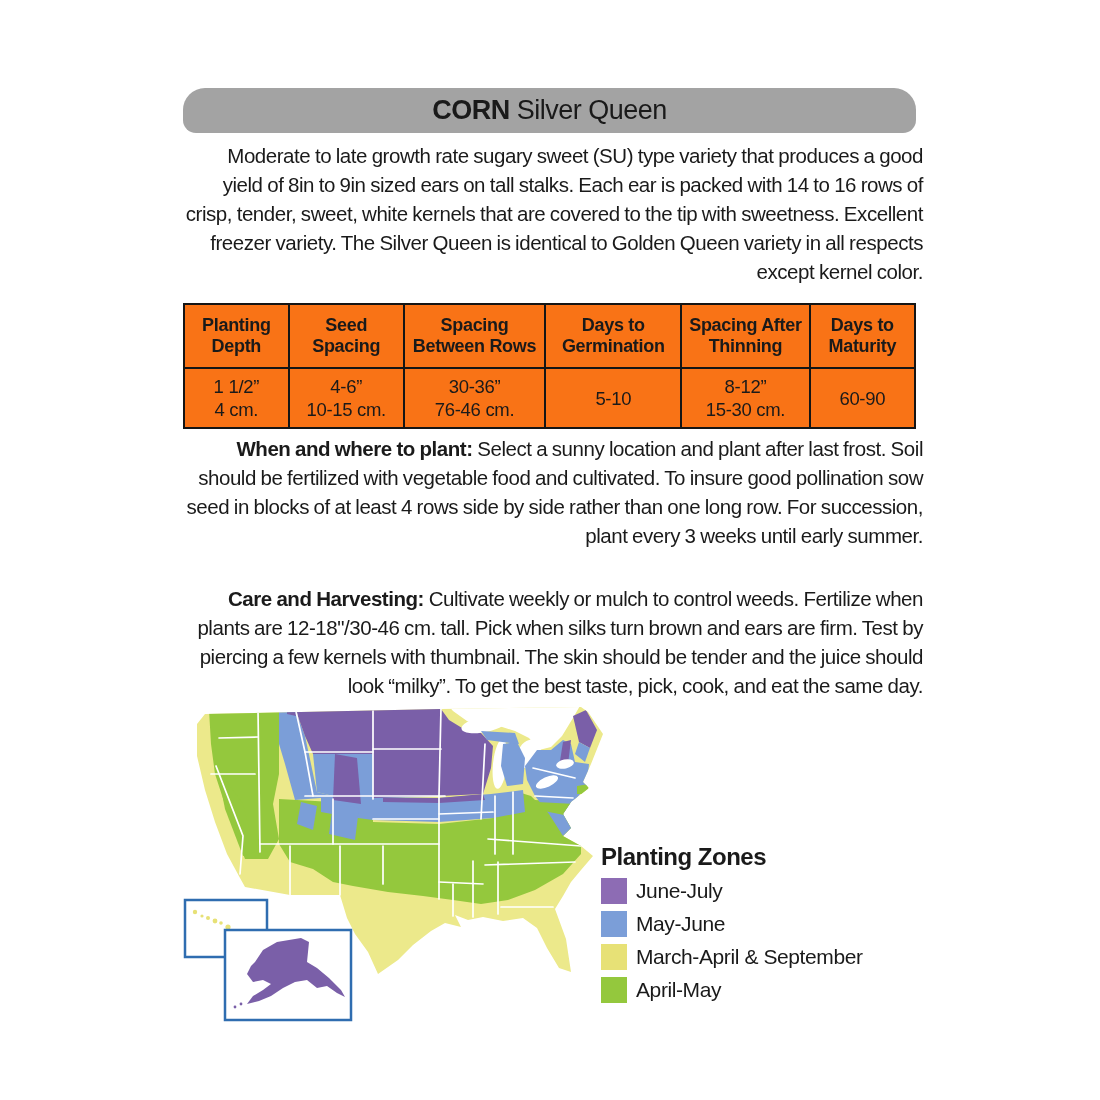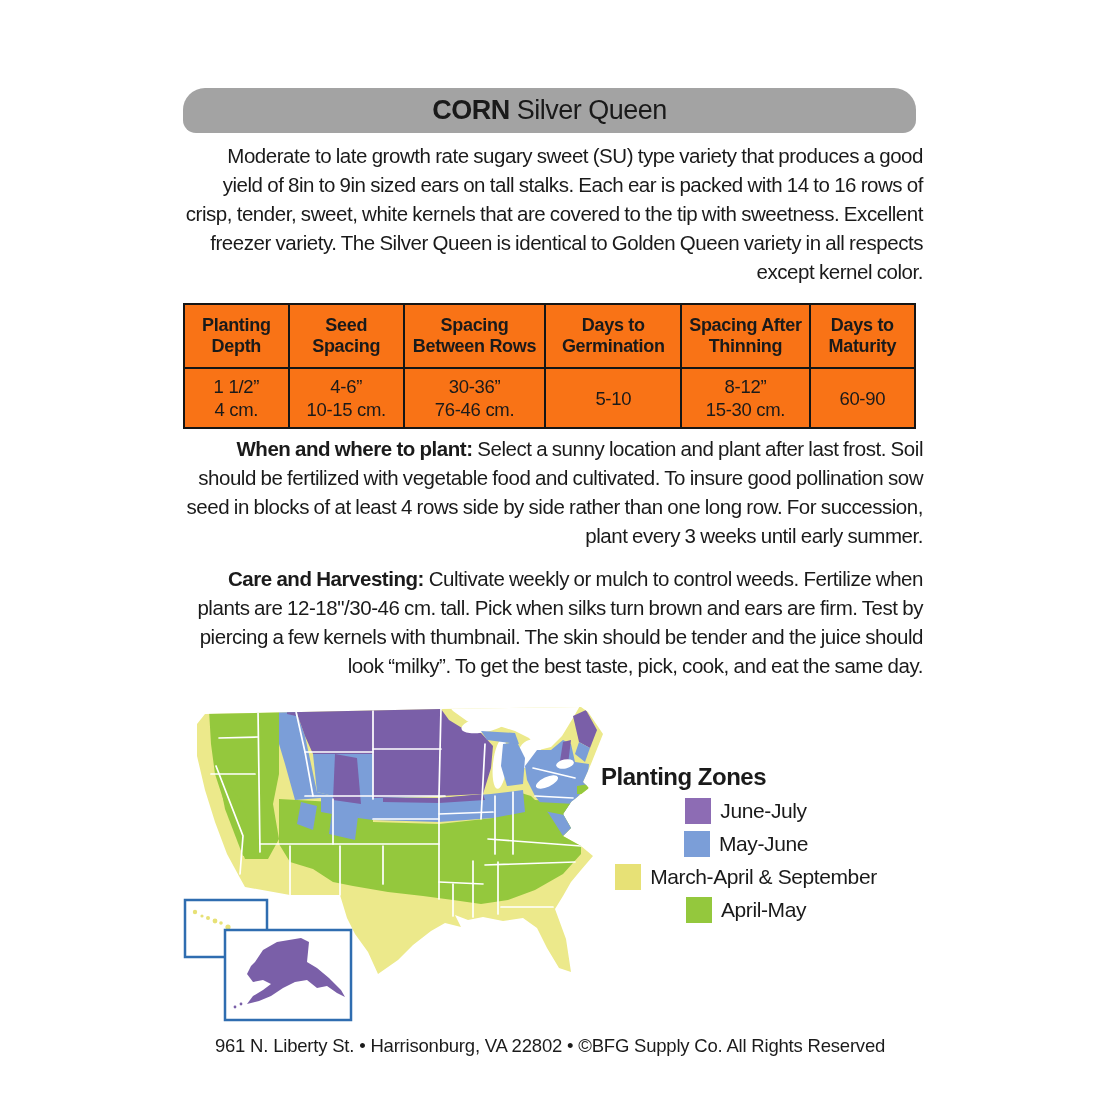--- a/index.html
+++ b/index.html
@@ -8,30 +8,30 @@
   .title-bar{position:absolute;left:183px;top:88px;width:733px;height:45px;
              background:#a3a3a3;border-radius:22px 22px 13px 13px;
              display:flex;align-items:center;justify-content:center;}
   .title-bar .t{font-size:27px;letter-spacing:-0.5px;white-space:pre;}
   .title-bar .b{font-weight:bold;}
   .para{position:absolute;left:183px;width:740px;font-size:20.5px;line-height:29px;
         letter-spacing:-0.45px;word-spacing:-0.6px;text-align:right;}
   .para b{letter-spacing:-0.45px;}
   #desc{top:141px;}
   #sec-when{top:434px;}
-  #sec-care{top:564px;}
+  #sec-care{top:584px;}
   table.grow{position:absolute;left:183px;top:303px;width:733px;border-collapse:collapse;
              background:#f97316;table-layout:fixed;}
   table.grow th,table.grow td{border:2.2px solid #151515;text-align:center;vertical-align:middle;
              letter-spacing:-0.3px;padding:6px 2px;}
   table.grow th{font-size:18px;line-height:21.5px;font-weight:bold;height:50px;}
   table.grow td{font-size:18.5px;line-height:23px;height:45px;}
-  .legend{position:absolute;left:601px;top:763px;width:290px;}
+  .legend{position:absolute;left:601px;top:843px;width:290px;}
   .legend-title{font-size:24px;font-weight:bold;letter-spacing:-0.5px;margin:0 0 7px 0;}
-  .legend-row{display:flex;align-items:center;margin-bottom:7px;justify-content:center;}
+  .legend-row{display:flex;align-items:center;margin-bottom:7px;}
   .legend-chip{width:26px;height:26px;margin-right:9px;flex:0 0 auto;}
   .legend-label{font-size:21px;letter-spacing:-0.4px;}
   .footer{position:absolute;left:0;top:1035px;width:1100px;text-align:center;
           font-size:18.5px;letter-spacing:-0.2px;color:#1b1b1b;}
   svg.map{position:absolute;left:183px;top:704px;width:430px;height:320px;}
 </style>
 </head>
 <body>
 
 <div class="page">
@@ -216,15 +216,14 @@
     <div class="legend-row">
       <span class="legend-chip" style="background-color: rgb(231, 225, 118);"></span>
       <span class="legend-label">March-April &amp; September</span>
     </div>
     <div class="legend-row">
       <span class="legend-chip" style="background-color: rgb(148, 200, 61);"></span>
       <span class="legend-label">April-May</span>
     </div>
   </div>
 
-  <div class="footer">961 N. Liberty St. • Harrisonburg, VA 22802 • ©BFG Supply Co. All Rights Reserved</div>
 
 </div>
 
 </body></html>

